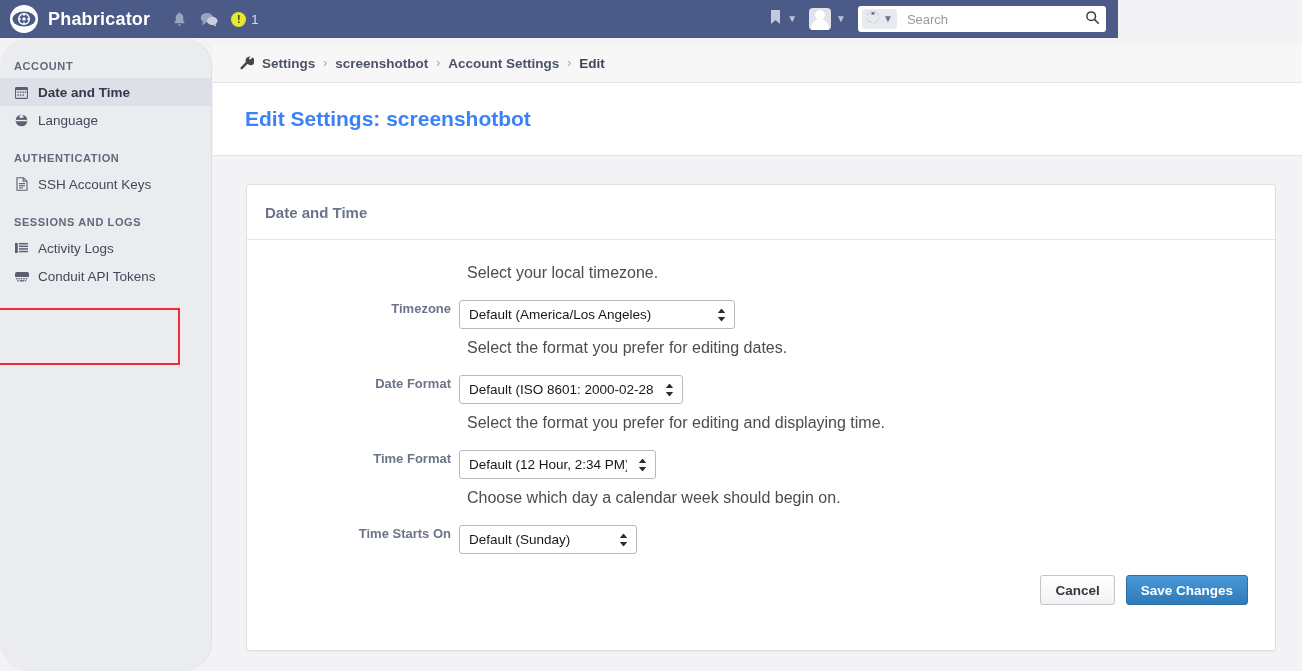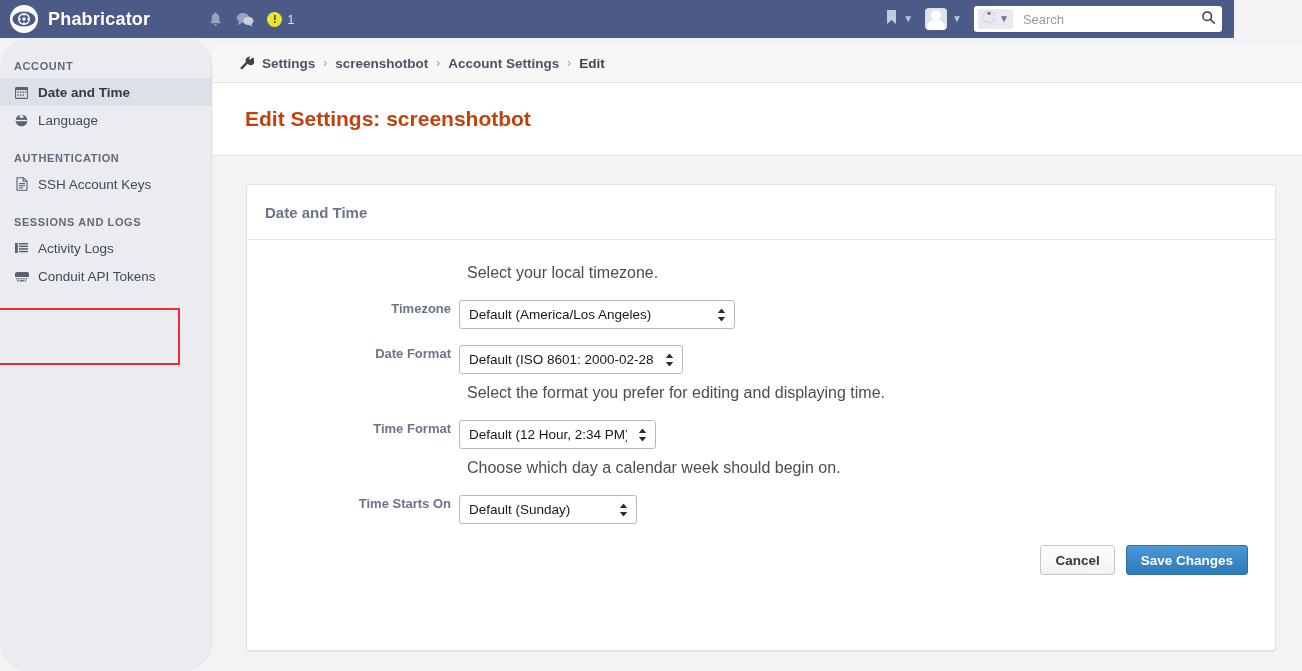--- a/index.html
+++ b/index.html
@@ -7,23 +7,23 @@
     margin: 0; padding: 0;
     width: 1302px; height: 671px;
     font-family: "Liberation Sans", sans-serif;
     background: #f3f3f5;
     overflow: hidden;
   }
 
   
   #app-header {
     position: absolute; top: 0; left: 0;
-    width: 1234px; height: 38px;
+    width: 1118px; height: 38px;
     background: #4b5a87;
-    display: flex; align-items: center; gap: 36px;
+    display: flex; align-items: center;
   }
   .logo-wrap { display: flex; align-items: center; padding-left: 10px; }
   .logo-mark {
     width: 28px; height: 28px; border-radius: 50%;
     background: #ffffff;
     display: flex; align-items: center; justify-content: center;
     flex: 0 0 auto;
   }
   .logo-mark svg { display: block; }
   .logo-text {
@@ -122,21 +122,21 @@
     text-decoration: none; cursor: pointer;
   }
   .crumb.last { color: #3f4556; }
   .crumb-sep { font-size: 12px; color: #9aa0ae; }
 
   #title-block {
     background: #ffffff; height: 73px;
     border-bottom: 1px solid #e3e3e6;
     display: flex; align-items: center; padding-left: 32px;
   }
-  #page-title { font-size: 21px; font-weight: bold; color: #c2410c; }
+  #page-title { font-size: 21px; font-weight: bold; color: #3b82f6; }
 
   #content-area { padding: 28px 26px 0 33px; }
 
   #settings-card {
     background: #ffffff;
     border: 1px solid #e0e0e3;
     border-radius: 3px;
     width: 1030px; height: 467px;
     box-shadow: 0 1px 1px rgba(0,0,0,.04);
   }
@@ -396,20 +396,21 @@
               <span class="spin">
                 <svg width="9" height="13" viewBox="0 0 9 13" fill="#2c2c30">
                   <path d="M4.5 0 L8.2 4.6 H0.8 Z"></path>
                     <path d="M4.5 13 L0.8 8.4 H8.2 Z"></path>
                 </svg>
               </span>
             </span>
           </div>
         </div>
 
+        <div class="form-caption">Select the format you prefer for editing dates.</div>
         <div class="form-row">
           <div class="form-label">Date Format</div>
           <div class="form-control">
             <span class="select-wrap">
               <select class="pseudo" style="width:224px;">
                 <option>Default (ISO 8601: 2000-02-28)</option>
               </select>
               <span class="spin">
                 <svg width="9" height="13" viewBox="0 0 9 13" fill="#2c2c30">
                   <path d="M4.5 0 L8.2 4.6 H0.8 Z"></path>

